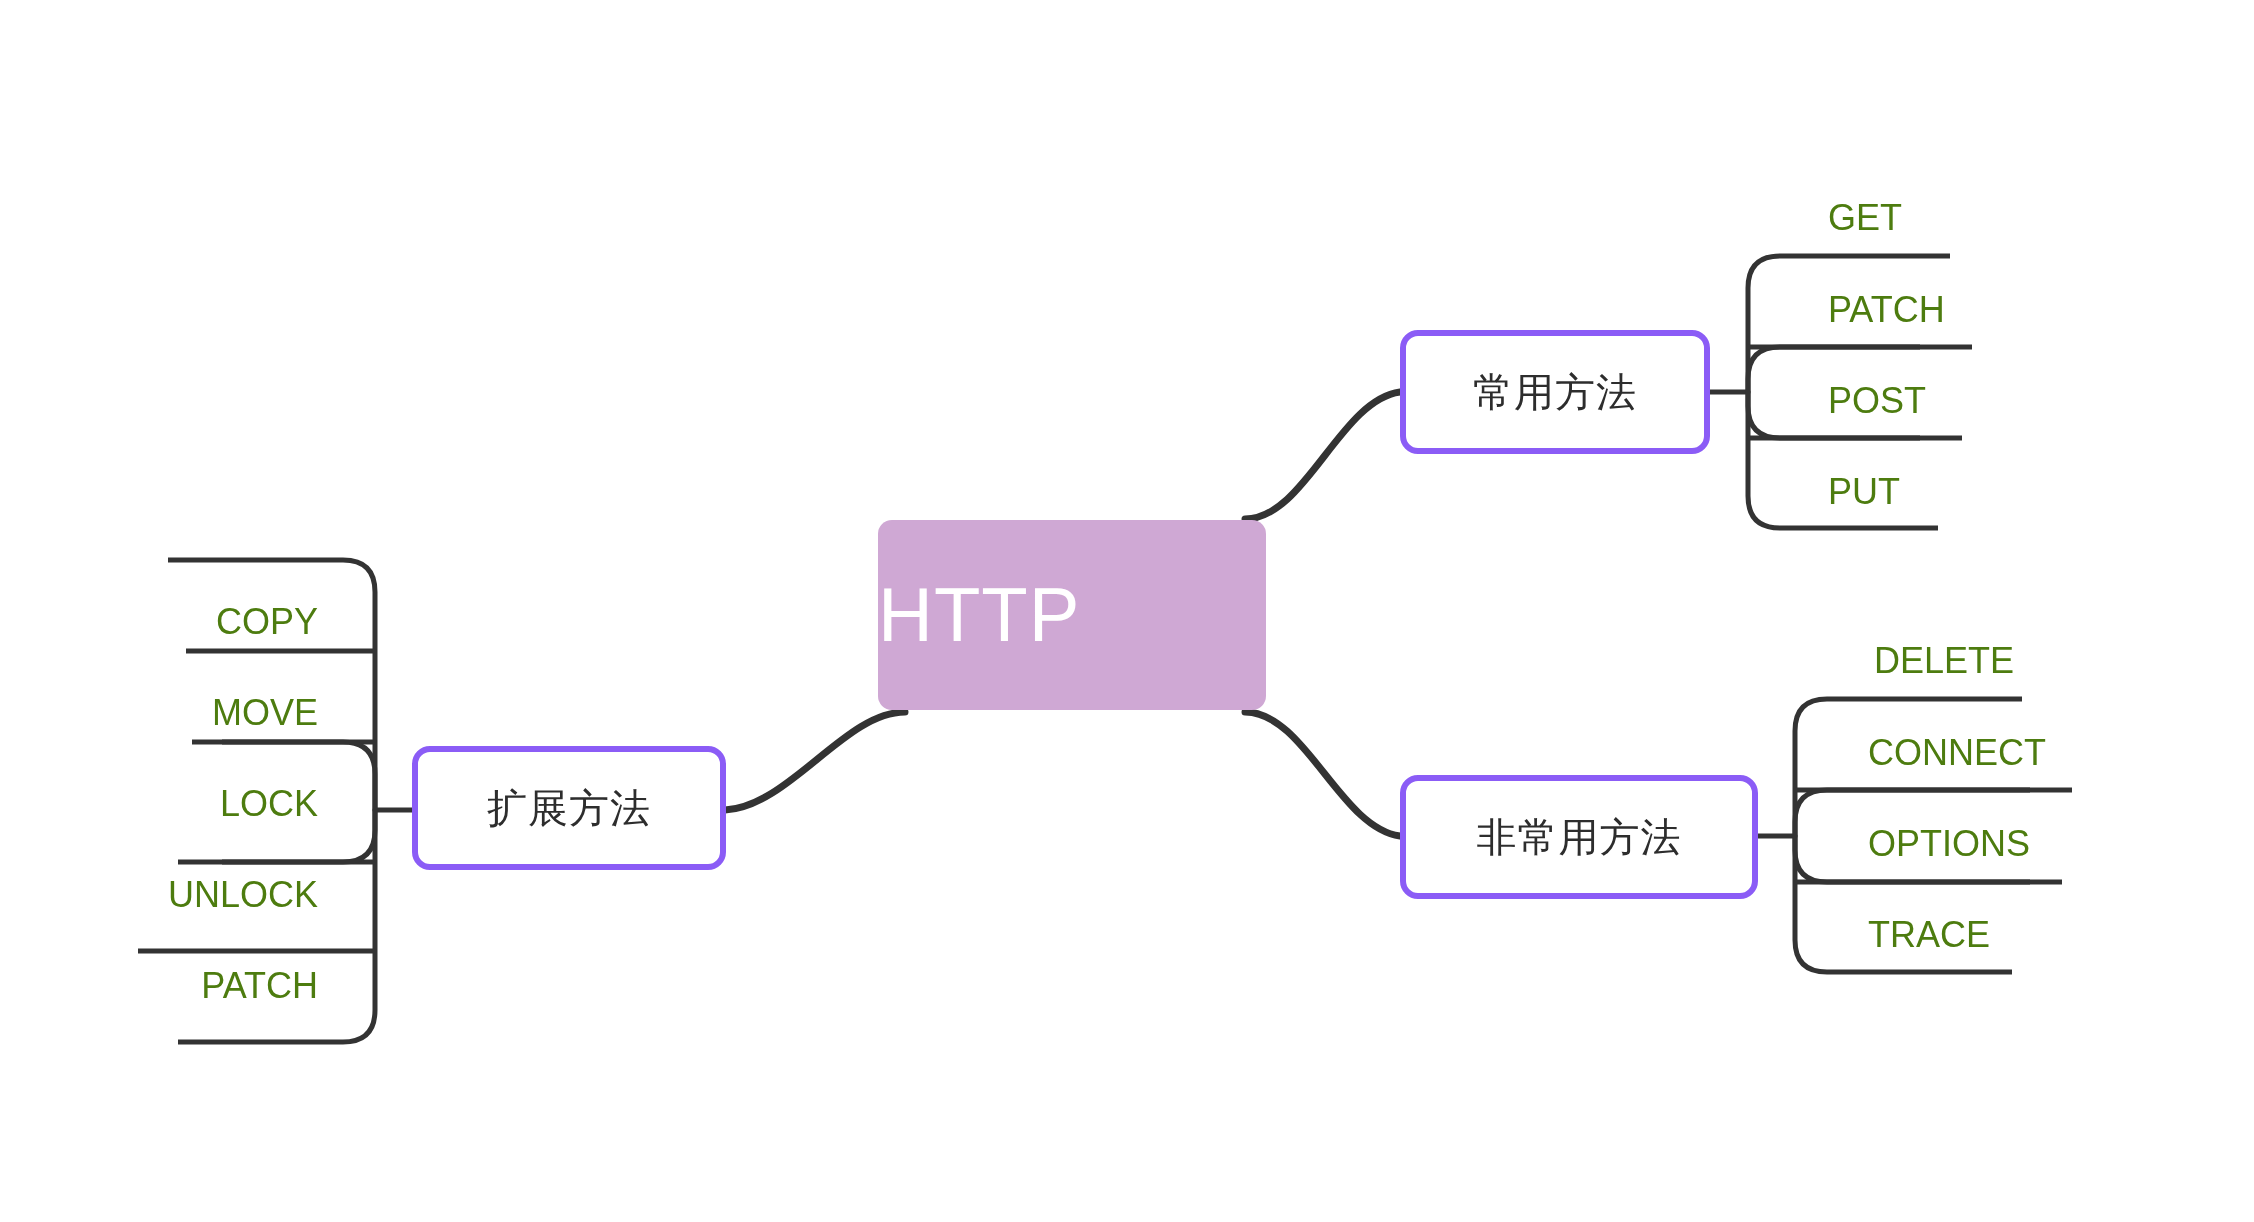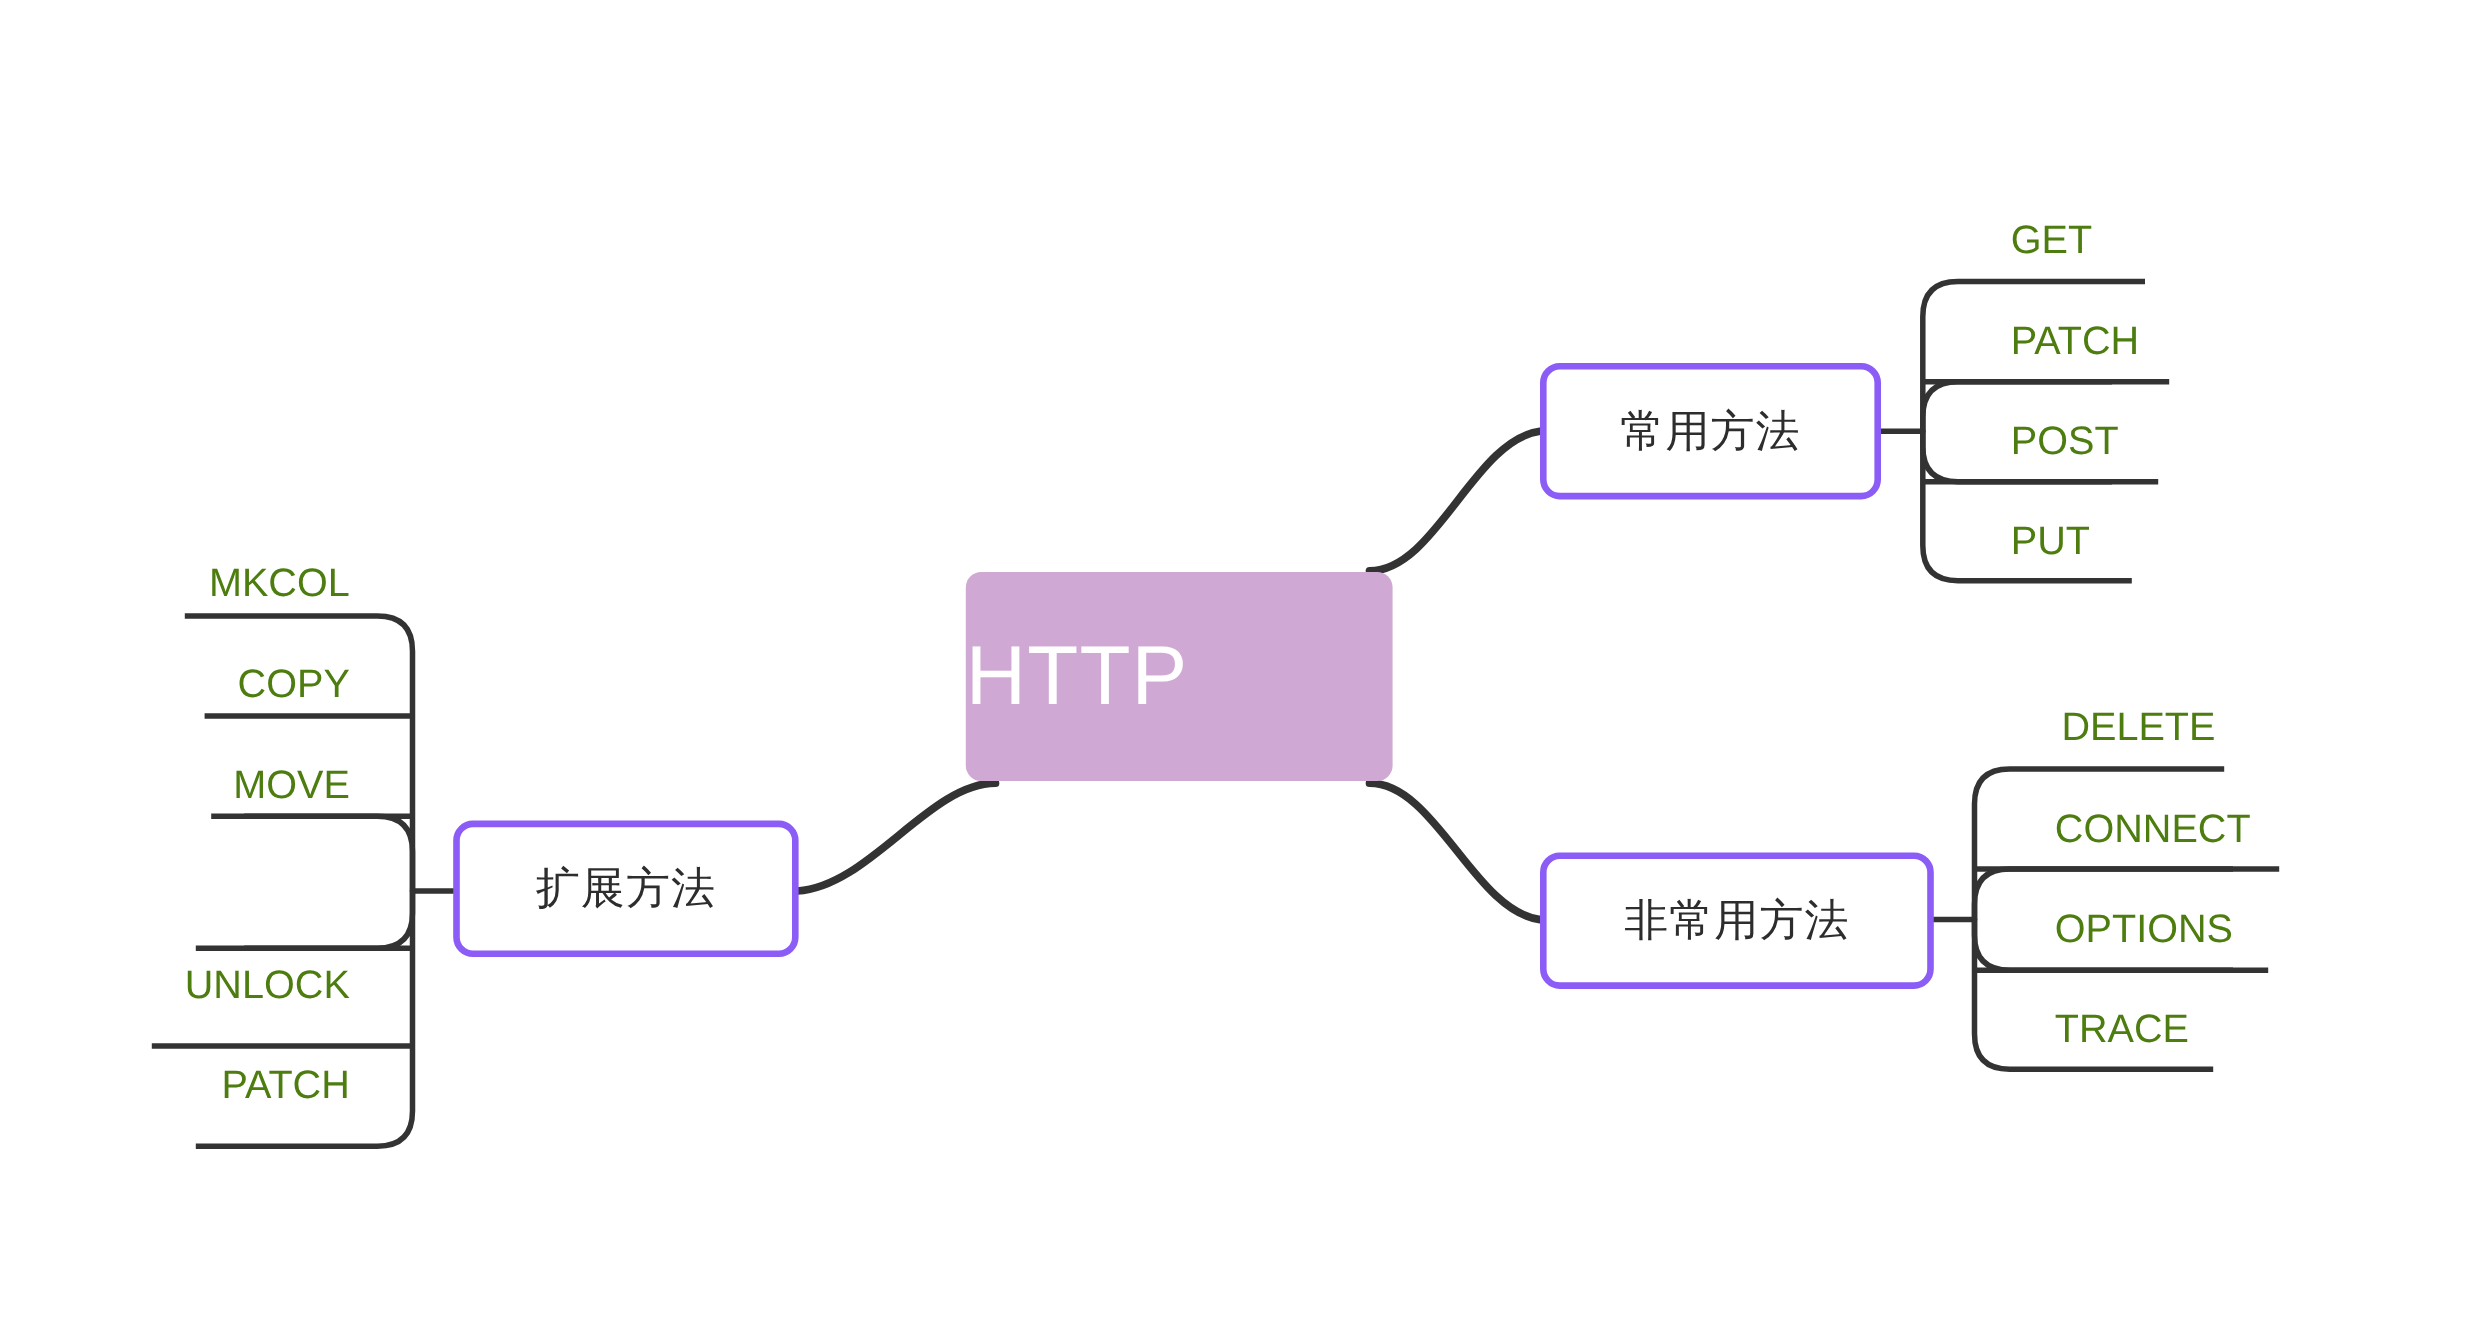--- a/index.html
+++ b/index.html
@@ -105,19 +105,19 @@
   <div class="leaf right" style="left:1828px;top:200px;">GET</div>
   <div class="leaf right" style="left:1828px;top:292px;">PATCH</div>
   <div class="leaf right" style="left:1828px;top:383px;">POST</div>
   <div class="leaf right" style="left:1828px;top:474px;">PUT</div>
 
   <div class="leaf right" style="left:1874px;top:643px;">DELETE</div>
   <div class="leaf right" style="left:1868px;top:735px;">CONNECT</div>
   <div class="leaf right" style="left:1868px;top:826px;">OPTIONS</div>
   <div class="leaf right" style="left:1868px;top:917px;">TRACE</div>
 
-  <div class="leaf left" style="left:0px;top:512px;width:318px;">MKCOL</div>
   <div class="leaf left" style="left:0px;top:604px;width:318px;">COPY</div>
   <div class="leaf left" style="left:0px;top:695px;width:318px;">MOVE</div>
+  <div class="leaf left" style="left:0px;top:786px;width:318px;">LOCK</div>
   <div class="leaf left" style="left:0px;top:877px;width:318px;">UNLOCK</div>
   <div class="leaf left" style="left:0px;top:968px;width:318px;">PATCH</div>
 
 </div>
 
 </body></html>

